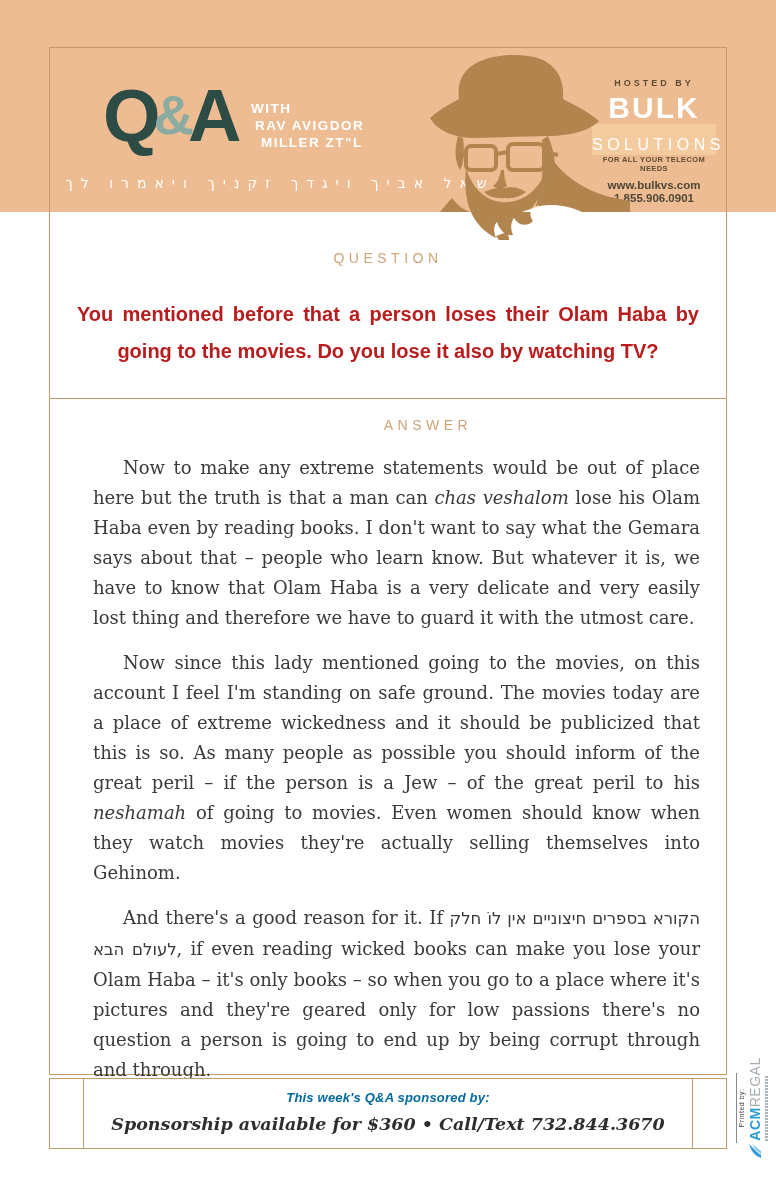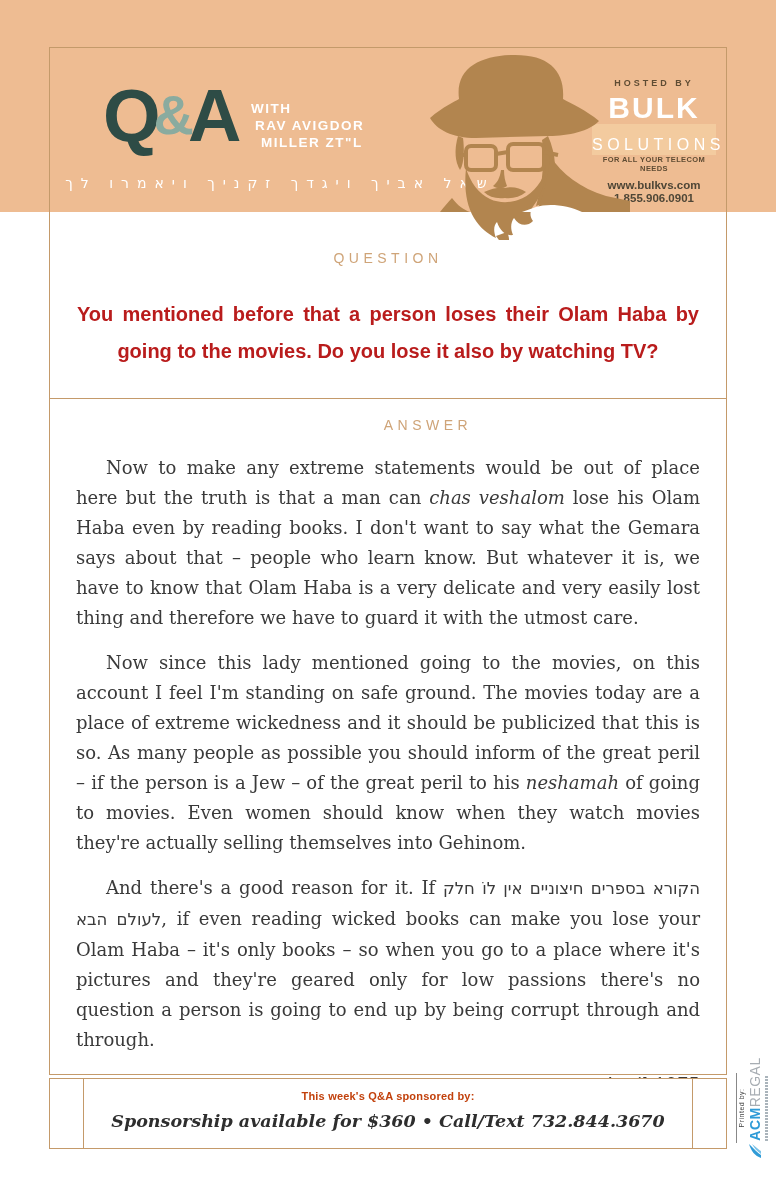--- a/index.html
+++ b/index.html
@@ -32,32 +32,32 @@
 
   
   .section-label{position:absolute;left:49px;width:678px;text-align:center;z-index:2;
     color:#cfa478;font-size:14px;font-weight:normal;letter-spacing:4.5px;}
   .q-label{top:250px;} .a-label{top:417px;padding-left:40px;}
   .question-text{position:absolute;left:77px;top:296px;width:622px;z-index:2;
     font-family:Liberation Sans, sans-serif;font-weight:bold;font-size:20px;line-height:37px;color:#b91c1c;
     text-align:justify;text-align-last:center;}
   .answer-body{position:absolute;left:76px;top:453px;width:624px;z-index:2;
     font-family:"DejaVu Serif",serif;font-size:18px;line-height:30px;color:#3a3a3a;text-align:justify;}
-  .answer-body p{margin:0 0 15px 0;text-indent:30px;}
+  .answer-body p{margin:0 0 15px 17px;text-indent:30px;}
   .seg-italic{font-style:italic;}
   .seg-hebrew{font-family:"DejaVu Sans",sans-serif;font-size:16.5px;}
   .date-line{text-align:right;text-indent:0;margin-top:16px;}
 
   
   .footer-box{position:absolute;left:49px;top:1078px;width:678px;height:71px;border:1px solid #c49a6a;
     box-sizing:border-box;display:flex;background:#ffffff;z-index:2;}
   .footer-side-left{width:33px;border-right:1px solid #c49a6a;}
   .footer-side-right{width:33px;border-left:1px solid #c49a6a;}
   .footer-center{flex:1;text-align:center;padding-top:11px;}
-  .sponsor-line1{color:#c2410c;font-size:11px;font-weight:bold;letter-spacing:0.2px;}
+  .sponsor-line1{color:#0369a1;font-size:13px;font-weight:bold;letter-spacing:0.2px;font-style:italic;}
   .sponsor-line2{font-family:"DejaVu Serif",serif;font-style:italic;font-weight:bold;
     font-size:17.5px;color:#2e2e2e;margin-top:9px;}
 
   
   .acm-box{position:absolute;left:729px;top:1054px;width:46px;height:108px;z-index:2;}
   .acm-inner{position:absolute;width:104px;height:44px;left:-29px;top:32px;transform:rotate(-90deg);
     display:flex;flex-direction:column;align-items:center;justify-content:center;}
   .printed-by{font-size:7px;color:#444444;letter-spacing:0.5px;border-top:1px solid #888;width:70px;text-align:center;padding-top:1px;}
   .acm-row{display:flex;align-items:center;margin-top:2px;}
   .acm-swoosh{width:16px;height:14px;margin-right:2px;}

